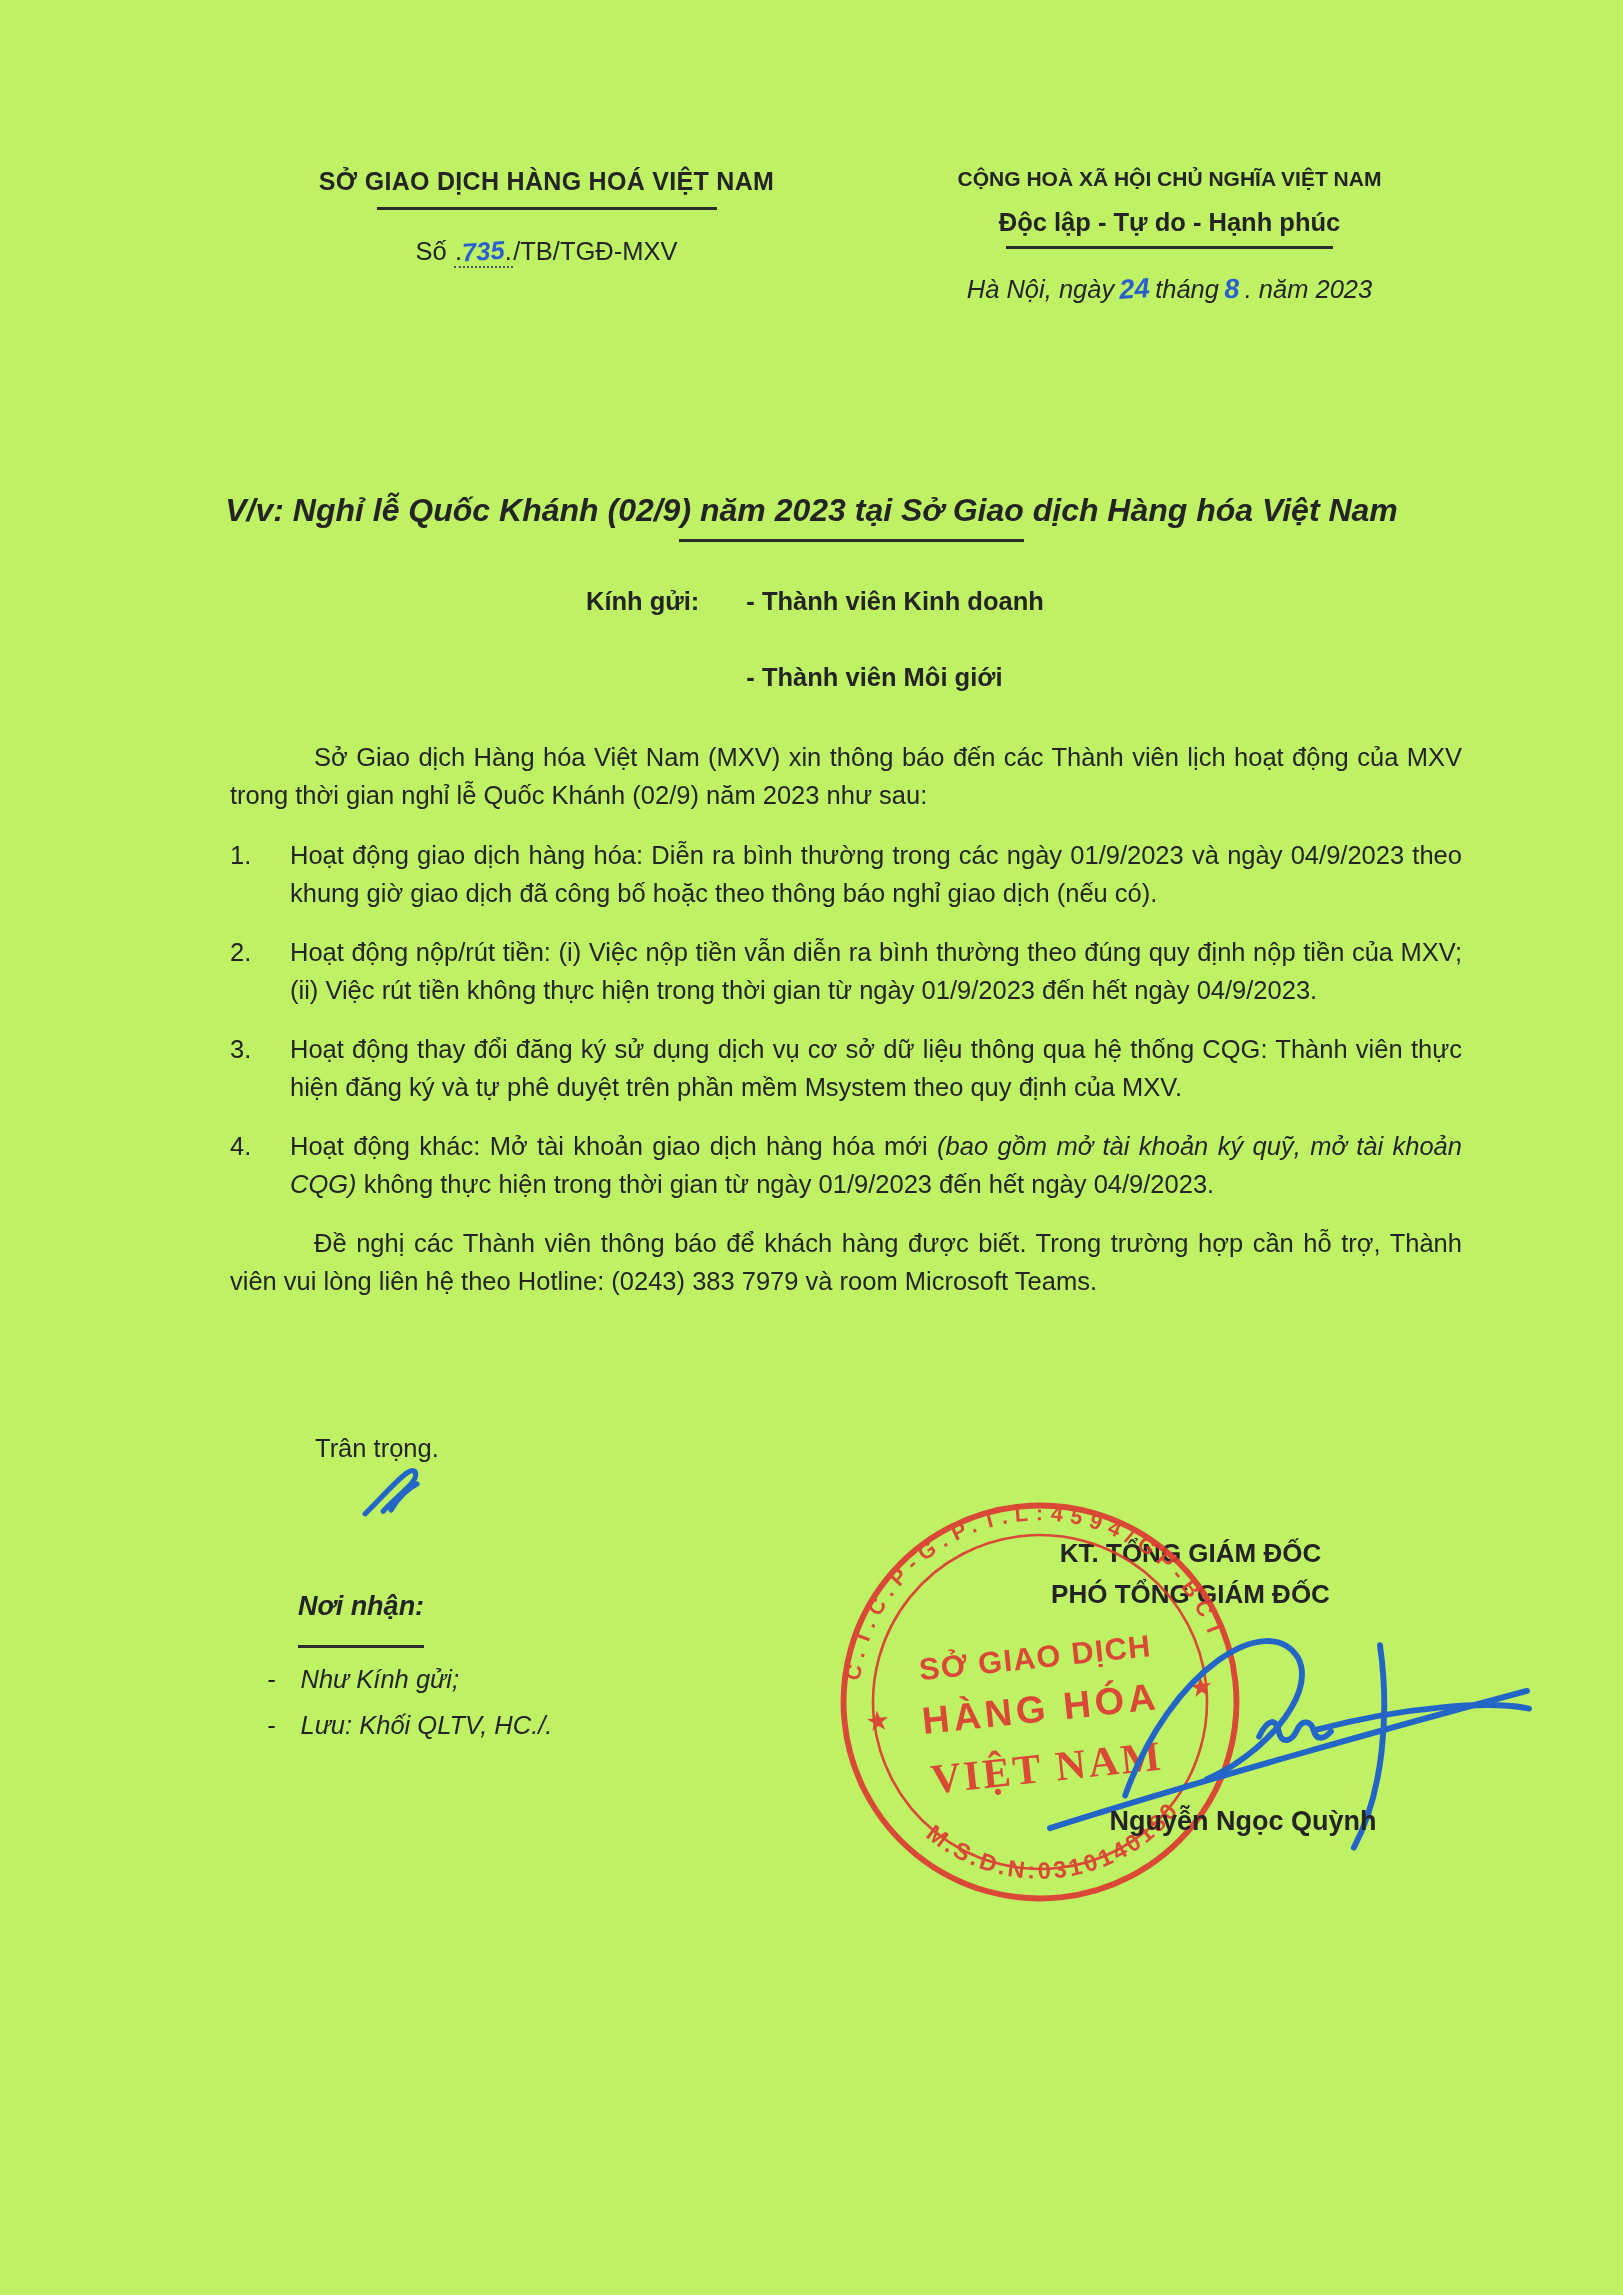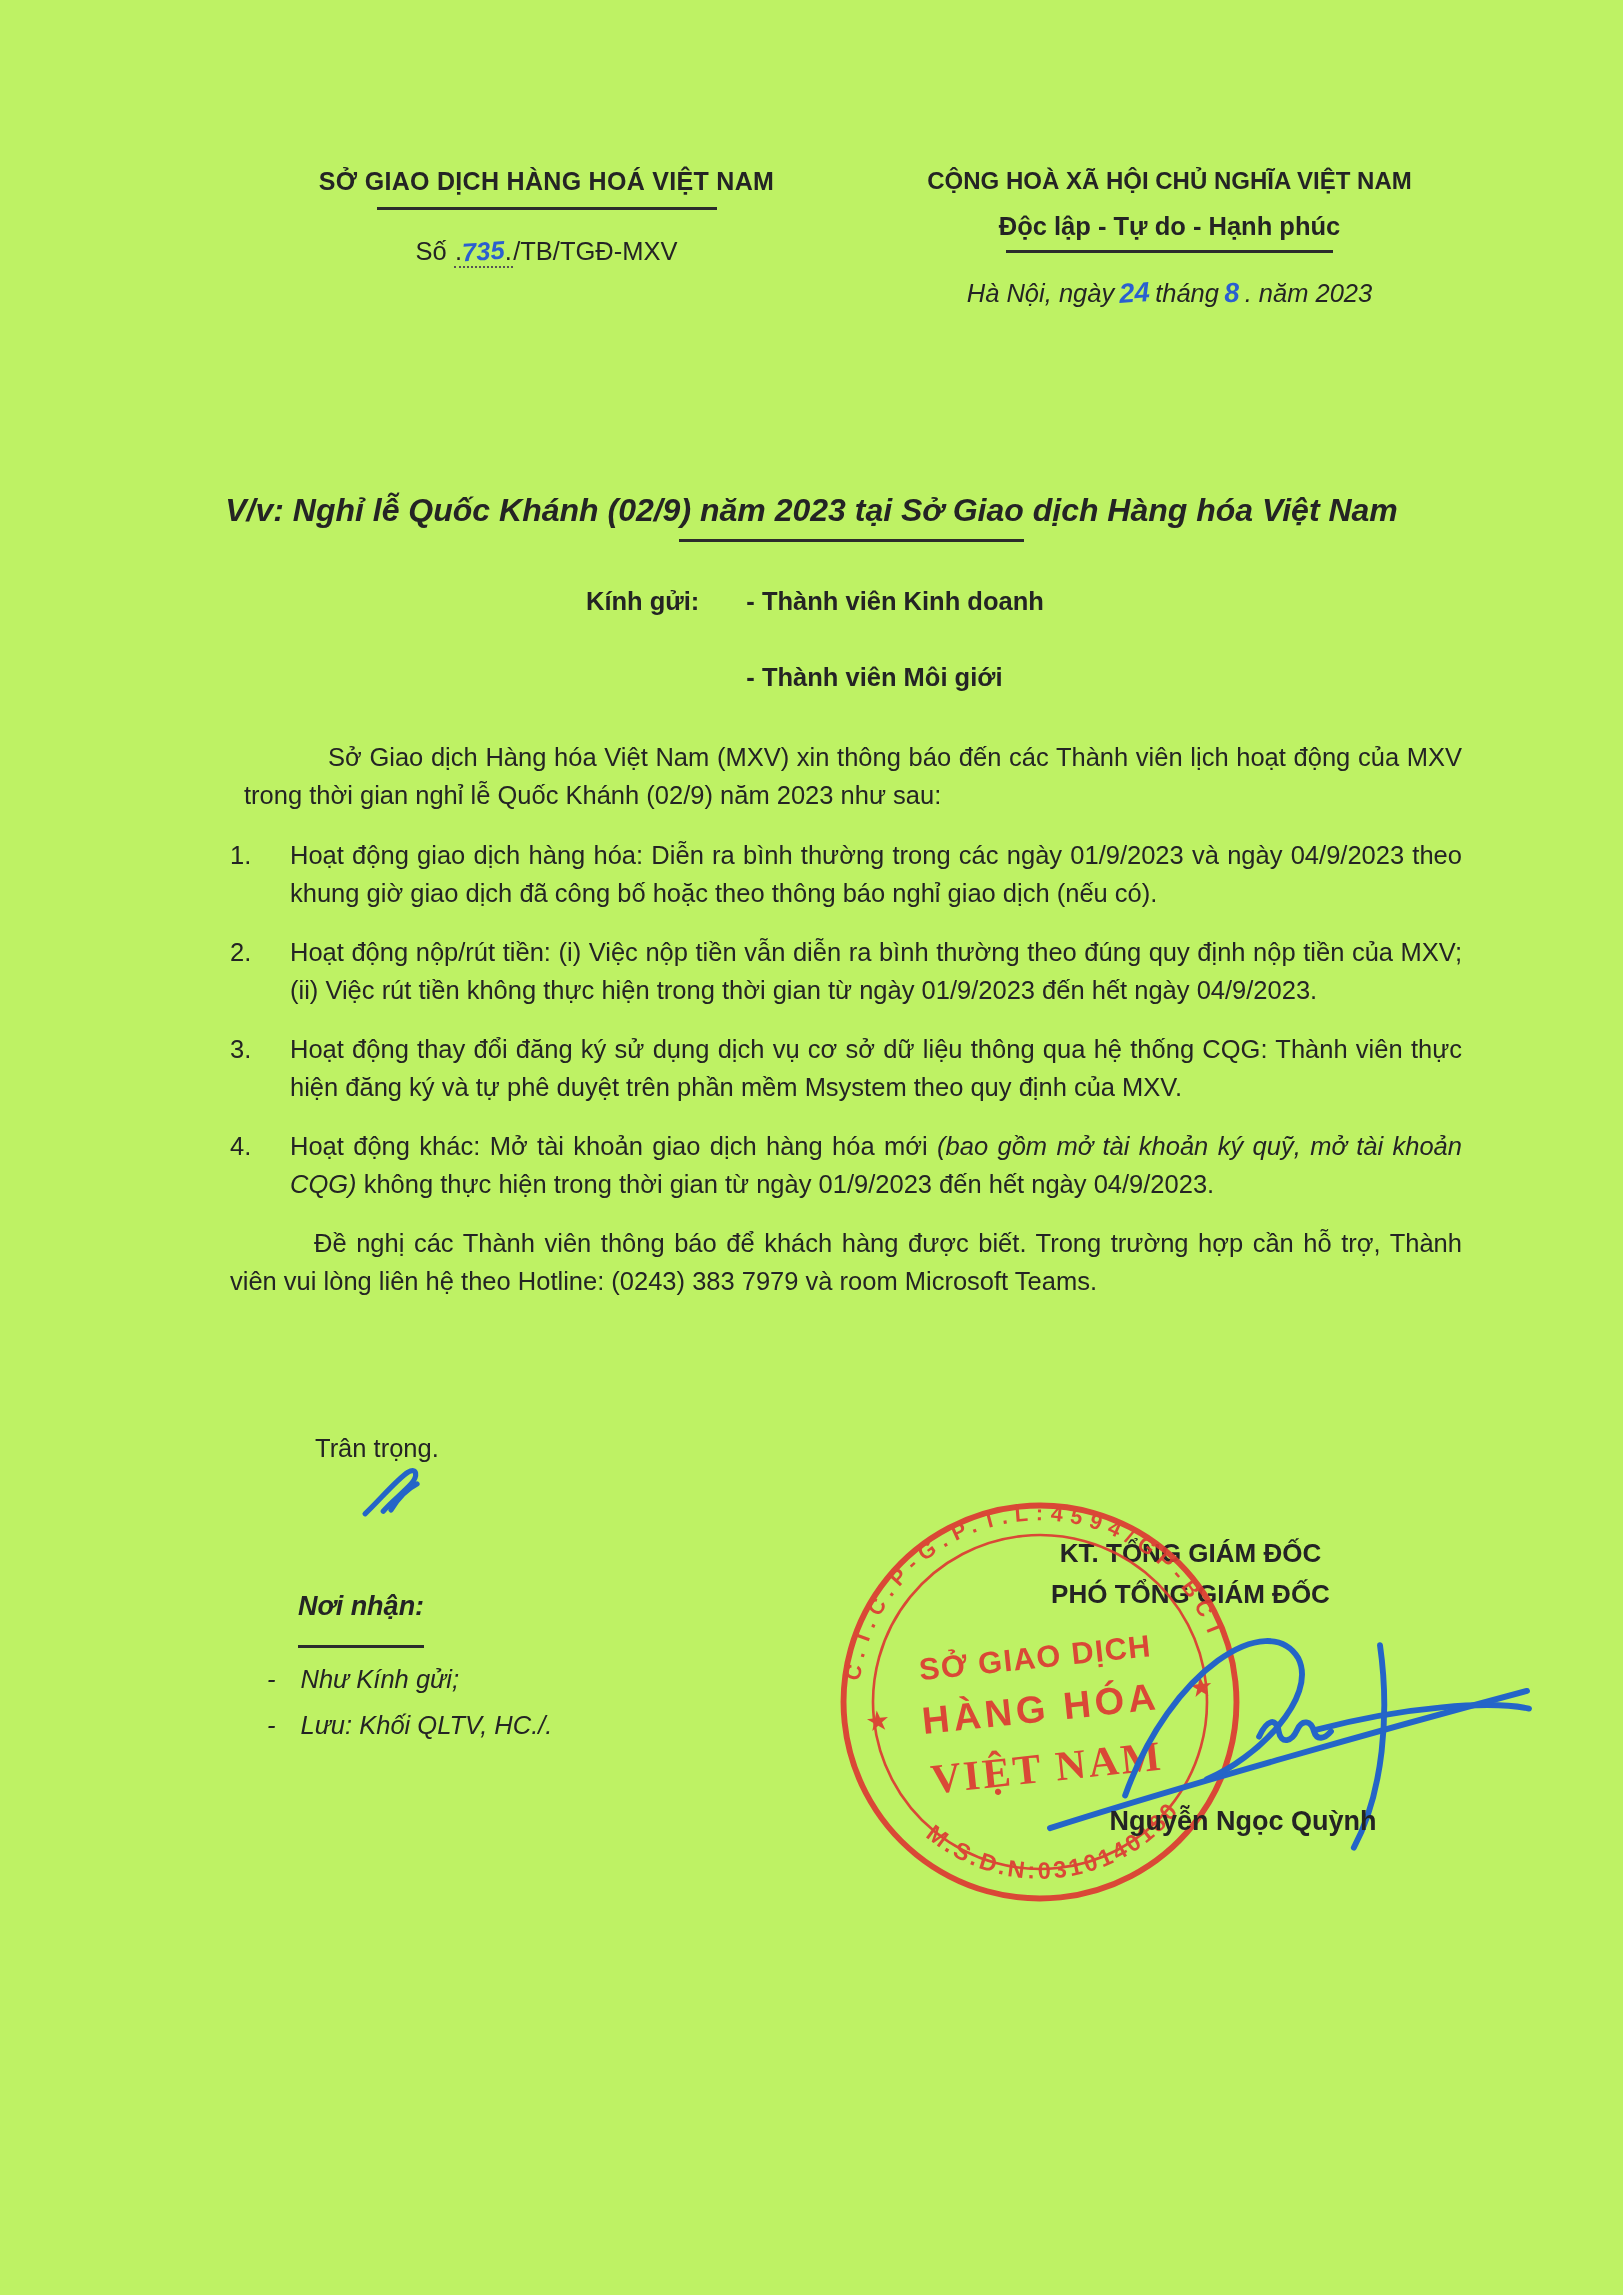--- a/index.html
+++ b/index.html
@@ -16,42 +16,42 @@
 
   
   .header-left  { left: 275px;  top: 167px; width: 543px;  text-align: center; }
   .org-name     { font-size: 25px; font-weight: bold; letter-spacing: 0.3px; white-space: nowrap; }
   .rule-left    { width: 340px; border-top: 3.3px solid #2c2c2c; margin: 10.5px auto 0 auto; }
   .so-line      { margin-top: 27.5px; font-size: 25.5px; }
   .hw           { color: #2a5fd0; font-weight: 600; font-style: italic; display: inline-block; transform: rotate(-4deg); }
   .so-dotted    { border-bottom: 2.6px dotted #555; padding: 0 1.3px 1.3px 1.3px; }
 
   .header-right { left: 854px; top: 167px; width: 631px; text-align: center; }
-  .nat-title    { font-size: 24px; font-weight: bold; white-space: nowrap; }
+  .nat-title    { font-size: 21px; font-weight: bold; white-space: nowrap; }
   .motto        { font-size: 25.5px; font-weight: bold; margin-top: 17px; }
   .rule-right   { width: 327px; border-top: 3.3px solid #2c2c2c; margin: 9.2px auto 0 auto; }
   .date-line    { margin-top: 23.6px; font-size: 25.5px; font-style: italic; white-space: nowrap; }
   .date-line .hw { margin: 0 5.2px; font-size: 27.5px; }
 
   
   .doc-title    { left: 0; top: 411px; width: 100%; text-align: center;
                   font-size: 38px; font-weight: bold; letter-spacing: 1.3px; }
   .subject      { left: 0; top: 492px; width: 100%; text-align: center;
                   font-size: 32px; font-weight: bold; font-style: italic; white-space: nowrap; }
   .subject-underline { left: 679px; top: 539px; width: 345px; border-top: 3.3px solid #2c2c2c; }
 
   
   .recipients   { left: 586px; top: 587px; font-size: 25.5px; font-weight: bold;
                   display: grid; grid-template-columns: auto auto; column-gap: 26px; row-gap: 15.7px; gap: 47px; }
   .recipients .blank { }
 
   
   .body-block   { left: 230px; top: 738px; width: 1232px;
                   font-size: 25.5px; line-height: 38px; text-align: justify; }
-  .intro        { text-indent: 84px; margin: 0 0 22px 14px; }
+  .intro        { text-indent: 84px; margin: 0 0 22px 0; }
   .list-item    { display: flex; margin-bottom: 21px; }
   .list-num     { flex: none; width: 60px; }
   .list-text    { flex: 1; text-align: justify; }
   .it           { font-style: italic; }
   .closing      { text-indent: 84px; margin: 0; }
   .regards      { left: 315px; top: 1434px; font-size: 25.5px; }
 
   
   .noi-nhan     { left: 267px; top: 1591px; font-size: 25.5px; }
   .noi-label    { margin-left: 31px; display: inline-block; font-weight: bold; font-style: italic;

